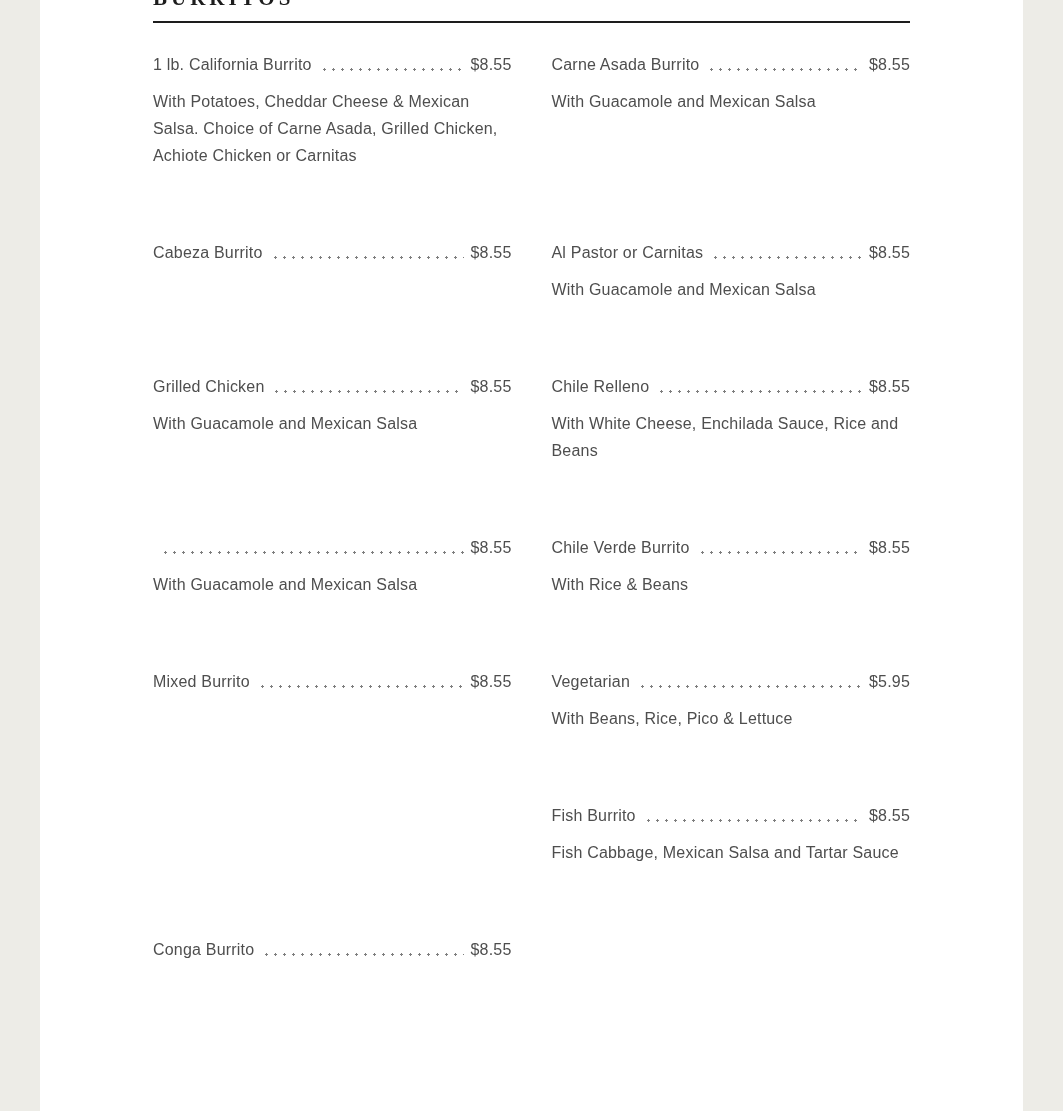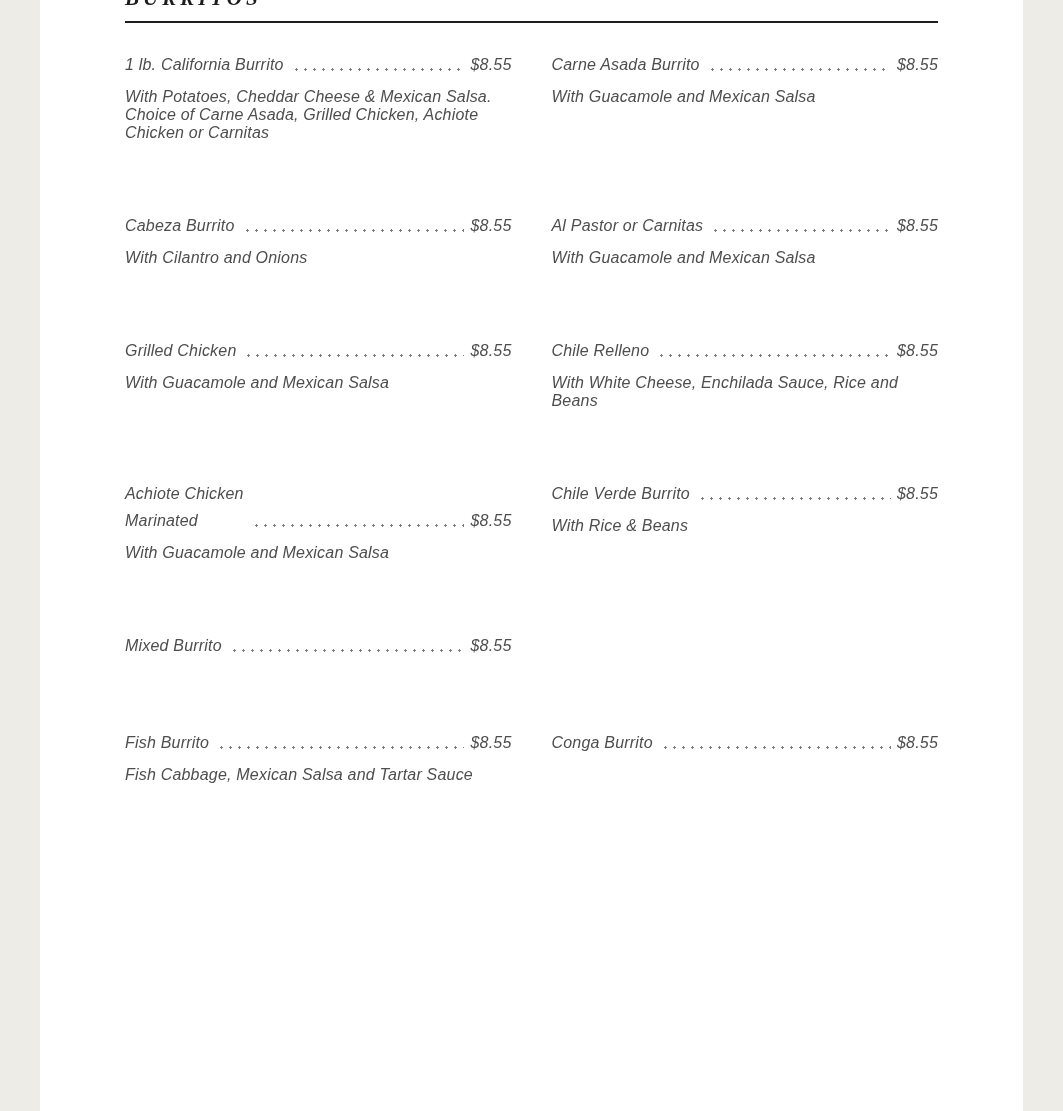--- a/index.html
+++ b/index.html
@@ -14,22 +14,21 @@
   }
   .page {
     width: 1063px; height: 1111px;
     padding: 0 40px;
     display: flex;
   }
   .menu-card {
     flex: 1 1 auto;
     background: var(--card-bg, #ffffff);
     min-height: 100%;
-    padding: 0 85px;
-    font-style: italic;
+    padding: 0 113px;
   }
   .section-title {
     font-family: "Liberation Serif", serif;
     font-size: 21px;
     font-weight: 600;
     letter-spacing: 4px;
     text-transform: uppercase;
     color: var(--heading, #1d1d1d);
     margin-top: -14px; 
     line-height: 25px;
@@ -68,21 +67,21 @@
     margin: 0 6px 7px 8px;
     background-image: radial-gradient(circle, var(--dots, #7d7d7d) 1.1px, transparent 1.3px);
     background-size: 9px 3px;
     background-repeat: repeat-x;
     background-position: left center;
   }
   .item-price { white-space: nowrap; }
   .item-desc {
     margin-top: 10px;
     font-size: 16px;
-    line-height: 18px;
+    line-height: 27px;
     font-weight: 300;
     letter-spacing: 0.2px;
     color: var(--text, #4e4e4e);
   }
 </style>
 </head>
 <body>
 
 <div class="page">
   <main class="menu-card">
@@ -105,21 +104,20 @@
       <span class="item-price">$8.55</span>
     </div>
     <p class="item-desc">With Guacamole and Mexican Salsa</p>
   </article>
           <article class="menu-item">
     <div class="item-row">
       <span class="item-name">Cabeza Burrito</span>
       <span class="leader"></span>
       <span class="item-price">$8.55</span>
     </div>
-    <p class="item-desc">With Cilantro and Onions</p>
   </article>
           <article class="menu-item">
     <div class="item-row">
       <span class="item-name">Al Pastor or Carnitas</span>
       <span class="leader"></span>
       <span class="item-price">$8.55</span>
     </div>
     <p class="item-desc">With Guacamole and Mexican Salsa</p>
   </article>
           <article class="menu-item">
@@ -133,41 +131,47 @@
           <article class="menu-item">
     <div class="item-row">
       <span class="item-name">Chile Relleno</span>
       <span class="leader"></span>
       <span class="item-price">$8.55</span>
     </div>
     <p class="item-desc">With White Cheese, Enchilada Sauce, Rice and Beans</p>
   </article>
           <article class="menu-item">
     <div class="item-row">
-      <span class="item-name">Achiote Chicken
-Marinated</span>
       <span class="leader"></span>
       <span class="item-price">$8.55</span>
     </div>
     <p class="item-desc">With Guacamole and Mexican Salsa</p>
   </article>
           <article class="menu-item">
     <div class="item-row">
       <span class="item-name">Chile Verde Burrito</span>
       <span class="leader"></span>
       <span class="item-price">$8.55</span>
     </div>
     <p class="item-desc">With Rice &amp; Beans</p>
   </article>
           <article class="menu-item">
     <div class="item-row">
       <span class="item-name">Mixed Burrito</span>
       <span class="leader"></span>
       <span class="item-price">$8.55</span>
     </div>
+  </article>
+          <article class="menu-item">
+    <div class="item-row">
+      <span class="item-name">Vegetarian</span>
+      <span class="leader"></span>
+      <span class="item-price">$5.95</span>
+    </div>
+    <p class="item-desc">With Beans, Rice, Pico &amp; Lettuce</p>
   </article>
           <article class="menu-item">
   </article>
           <article class="menu-item">
     <div class="item-row">
       <span class="item-name">Fish Burrito</span>
       <span class="leader"></span>
       <span class="item-price">$8.55</span>
     </div>
     <p class="item-desc">Fish Cabbage, Mexican Salsa and Tartar Sauce</p>

